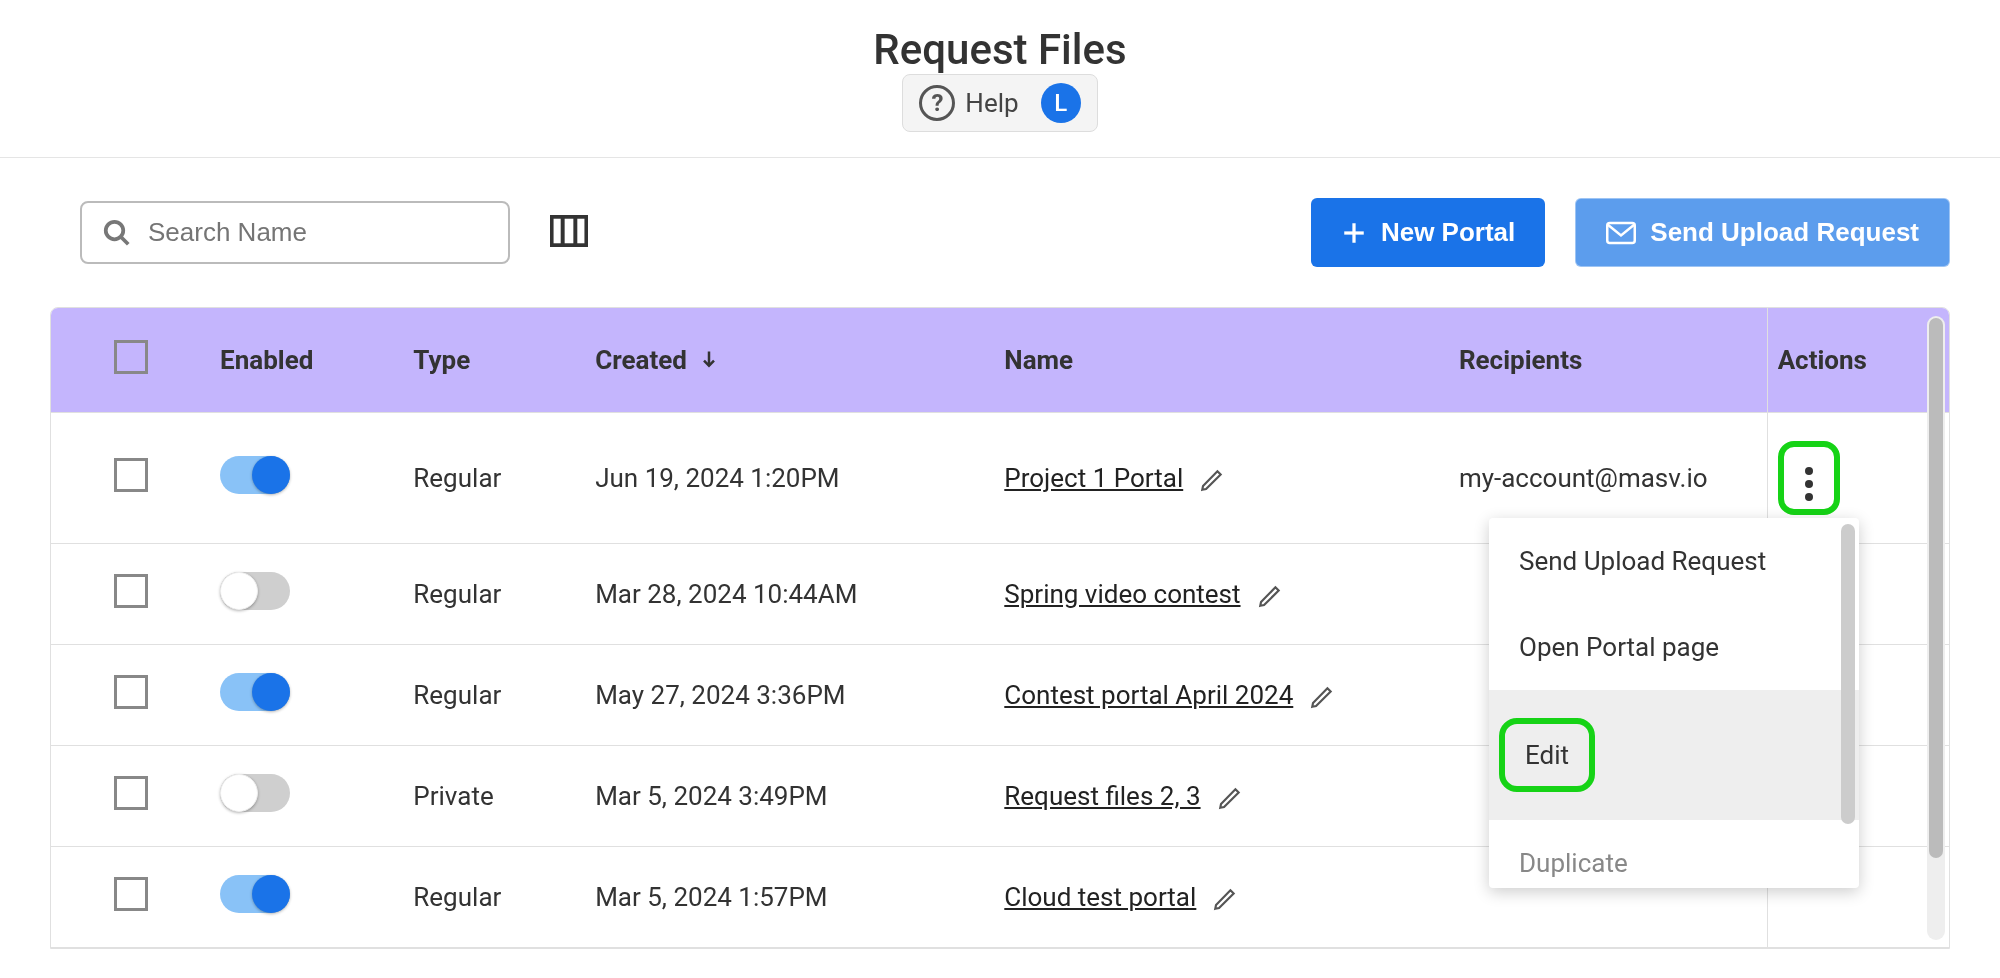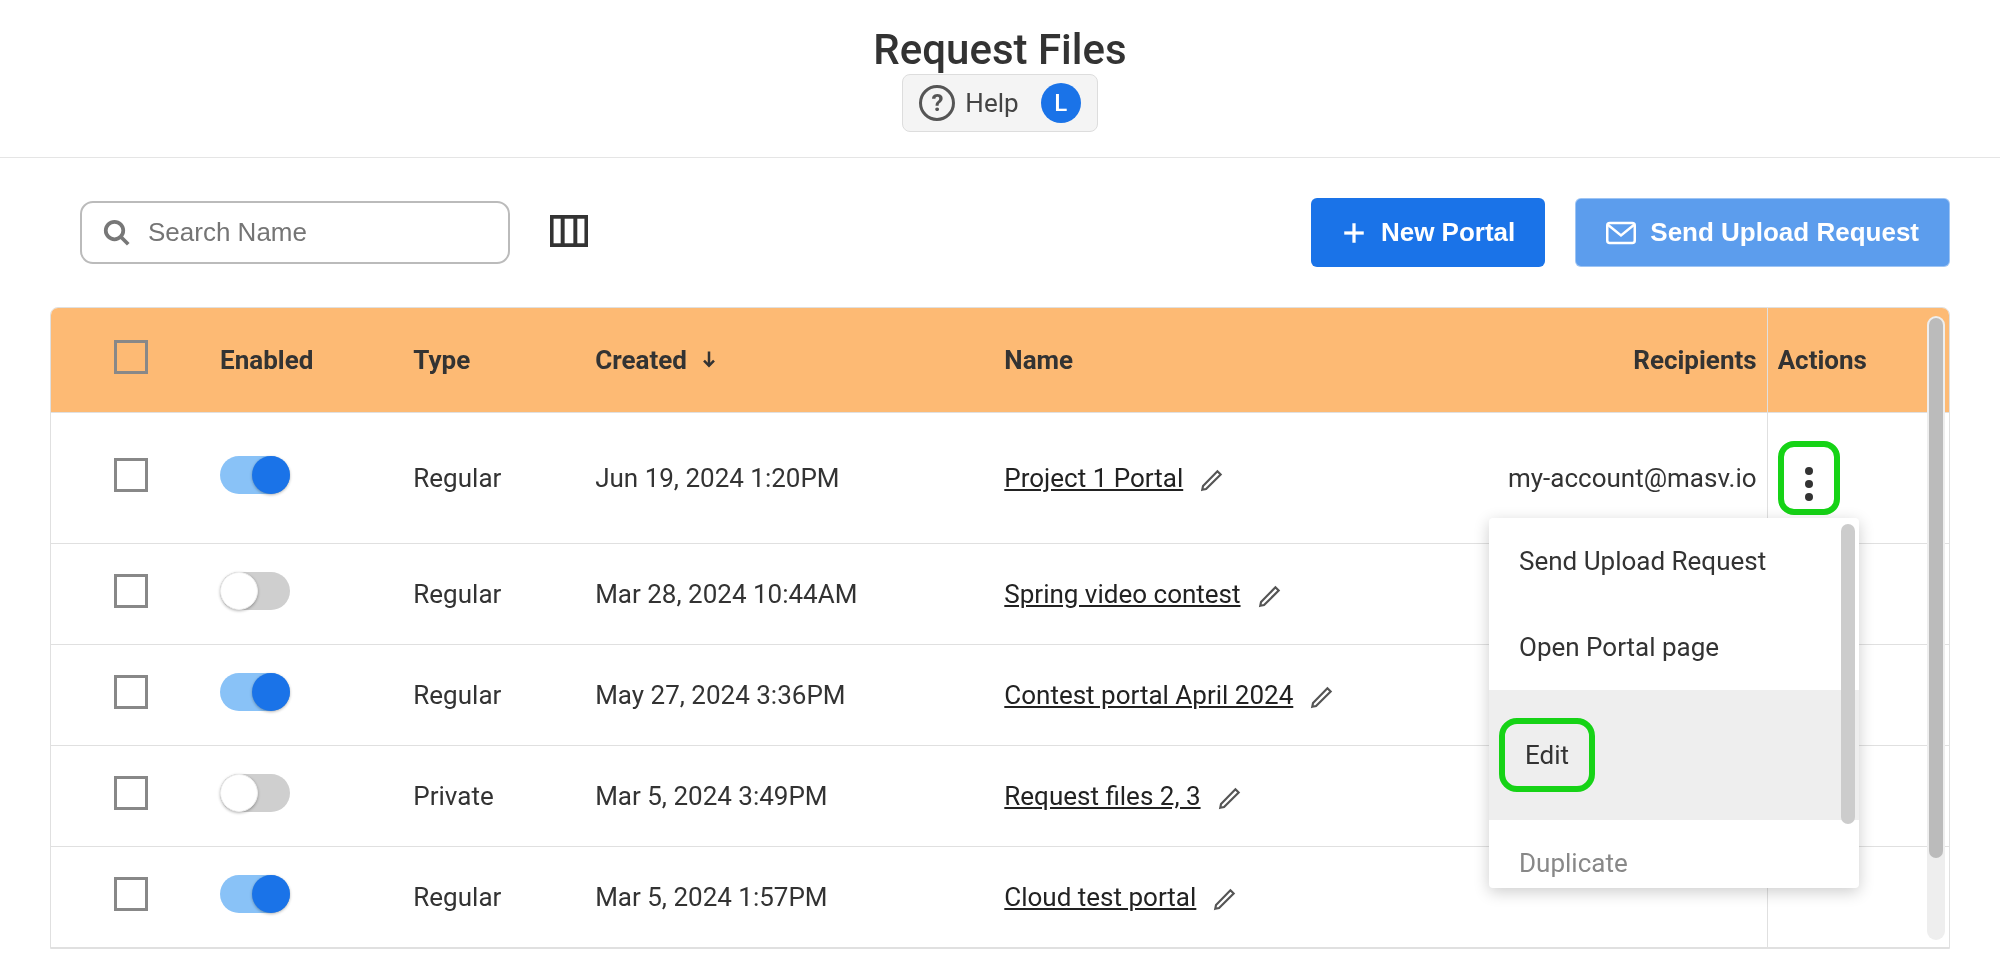--- a/index.html
+++ b/index.html
@@ -80,21 +80,21 @@
   }
   .toolbar-left {
     display: flex;
     align-items: center;
     gap: 40px;
   }
   .search-box {
     display: flex;
     align-items: center;
     border: 2px solid #bbb;
-    border-radius: 13px;
+    border-radius: 8px;
     padding: 14px 20px;
     width: 430px;
     gap: 16px;
   }
   .search-icon-svg { color: #777; }
   .search-input {
     border: none;
     outline: none;
     font-size: 26px;
     color: #777;
@@ -145,41 +145,41 @@
     left: 2px; right: 2px; top: 2px;
     height: 540px;
     background: #bbb;
     border-radius: 10px;
   }
   table {
     width: 100%;
     border-collapse: collapse;
   }
   thead th {
-    background: #fdba74;
+    background: #c4b5fd;
     font-size: 26px;
     font-weight: 700;
     color: #333;
     text-align: left;
     padding: 32px 10px;
     border-bottom: 1px solid #e0e0e0;
   }
   tbody td {
     font-size: 26px;
     padding: 28px 10px;
     border-bottom: 1px solid #e0e0e0;
     color: #333;
     vertical-align: middle;
   }
   .col-check { width: 140px; text-align: center; }
   .col-enabled { width: 170px; }
   .col-type { width: 160px; }
   .col-created { width: 360px; }
   .col-name { width: 400px; }
-  .col-recipients { width: 280px; text-align: right; }
+  .col-recipients { width: 280px; text-align: left; }
   .col-actions { width: 160px; text-align: left; border-left: 1px solid #e0e0e0; }
 
   .checkbox {
     width: 34px;
     height: 34px;
     border: 3px solid #888;
     display: inline-block;
   }
   .sort-arrow { margin-left: 6px; }
 

